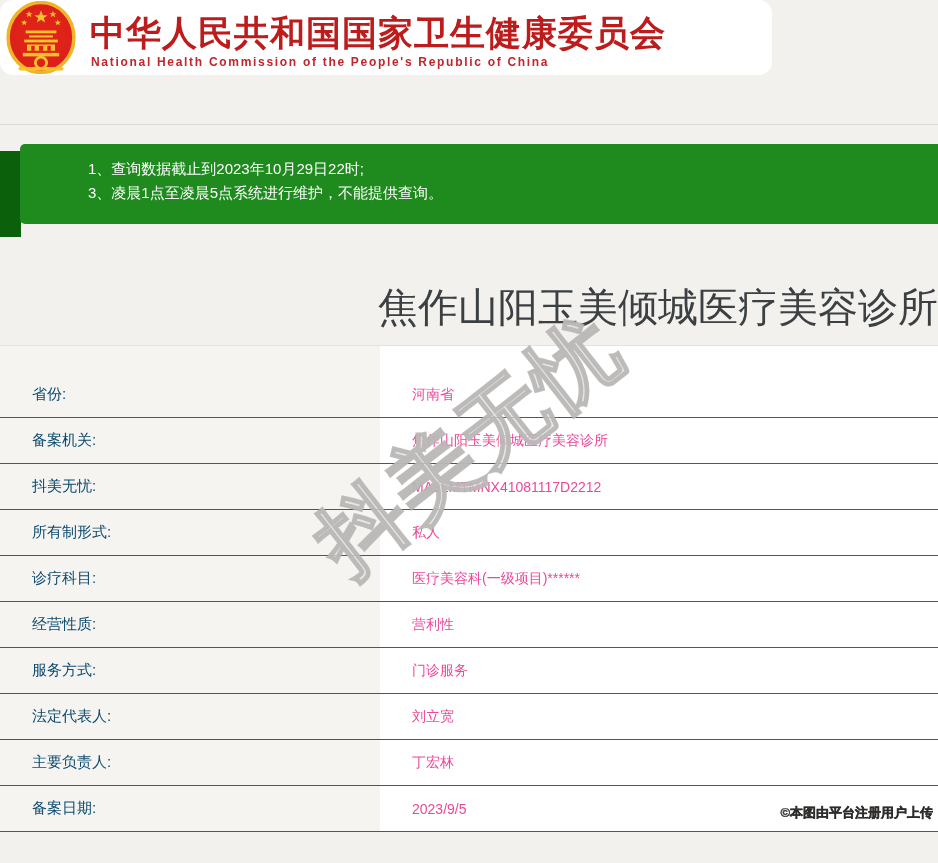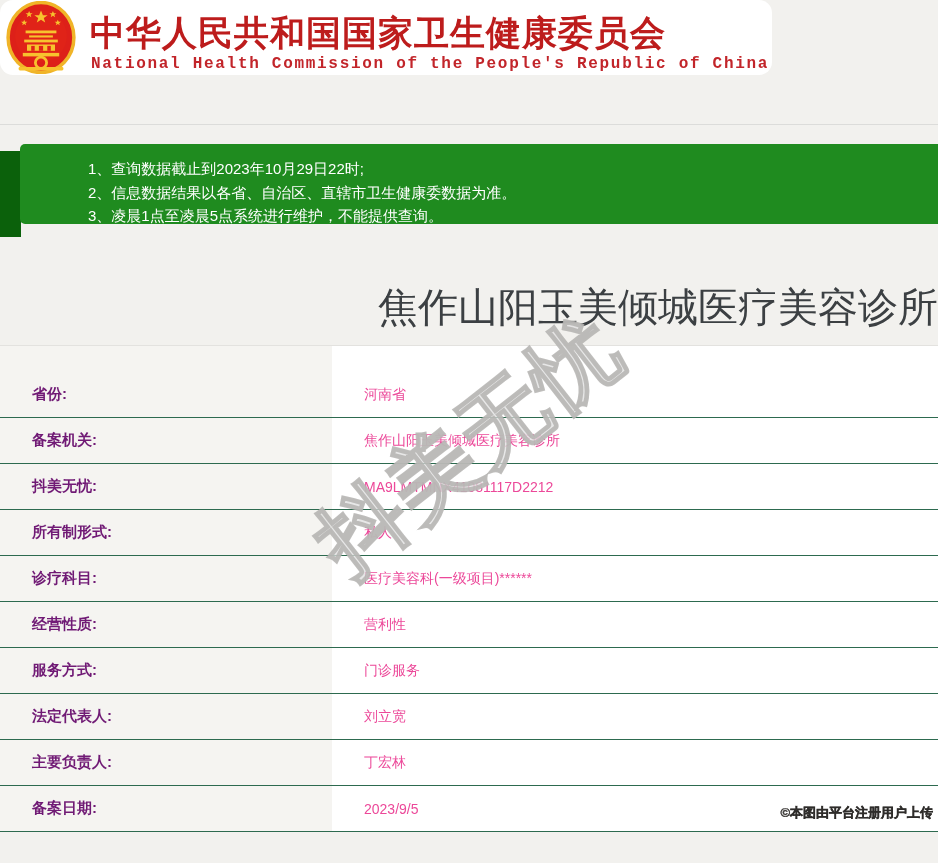--- a/index.html
+++ b/index.html
@@ -18,23 +18,22 @@
     border-radius:13px;
   }
   .emblem { position:absolute; left:6px; top:1px; width:70px; height:73px; }
   .header-cn {
     position:absolute; left:90px; top:10px;
     font-size:35px; font-weight:bold; color:#bd1c1c; letter-spacing:1px;
     white-space:nowrap;
   }
   .header-en {
     position:absolute; left:91px; top:55px;
-    font-size:16px; font-weight:bold; color:#c2252a; letter-spacing:1.7px;
+    font-size:12px; font-weight:bold; color:#c2252a; letter-spacing:1.7px;
     white-space:nowrap;
-    font-family:Liberation Mono, monospace;
   }
   .top-divider {
     position:absolute; left:0; top:124px; width:938px; height:1px;
     background:#dcdcda;
   }
 
   
   .notice-shadow {
     position:absolute; left:0; top:151px; width:21px; height:86px;
     background:#0b610b;
@@ -58,23 +57,23 @@
   .record-table {
     position:absolute; left:0; top:345px; width:938px;
     border-top:1px solid #e3e2df;
   }
   .spacer-row { display:flex; height:26px; }
   .field-row {
     display:flex; height:46px;
     border-bottom:1px solid #2d6a4f;
   }
   .cell-label {
-    width:332px; background:#f5f4f1;
+    width:380px; background:#f5f4f1;
     display:flex; align-items:center; padding-left:32px;
-    font-size:15px; font-weight:bold; color:#701a75;
+    font-size:15px; font-weight:normal; color:#0c4a6e;
   }
   .cell-value {
     flex:1; background:#ffffff;
     display:flex; align-items:center; padding-left:32px;
     font-size:14px; color:#ec4899;
   }
   .spacer-row .cell-label, .spacer-row .cell-value { height:26px; }
 
   
   .watermark {
@@ -123,21 +122,20 @@
     <rect x="18" y="94" width="64" height="5" rx="2" fill="#f7c22e"></rect>
   </svg>
   <div class="header-cn">中华人民共和国国家卫生健康委员会</div>
   <div class="header-en">National Health Commission of the People's Republic of China</div>
 </div>
 <div class="top-divider"></div>
 
 <div class="notice-shadow"></div>
 <div class="notice-box">
   <div>1、查询数据截止到2023年10月29日22时;</div>
-  <div>2、信息数据结果以各省、自治区、直辖市卫生健康委数据为准。</div>
   <div>3、凌晨1点至凌晨5点系统进行维护，不能提供查询。</div>
 </div>
 
 <div class="record-title">焦作山阳玉美倾城医疗美容诊所</div>
 
 <div class="record-table">
   <div class="spacer-row">
     <div class="cell-label"></div>
     <div class="cell-value"></div>
   </div>

